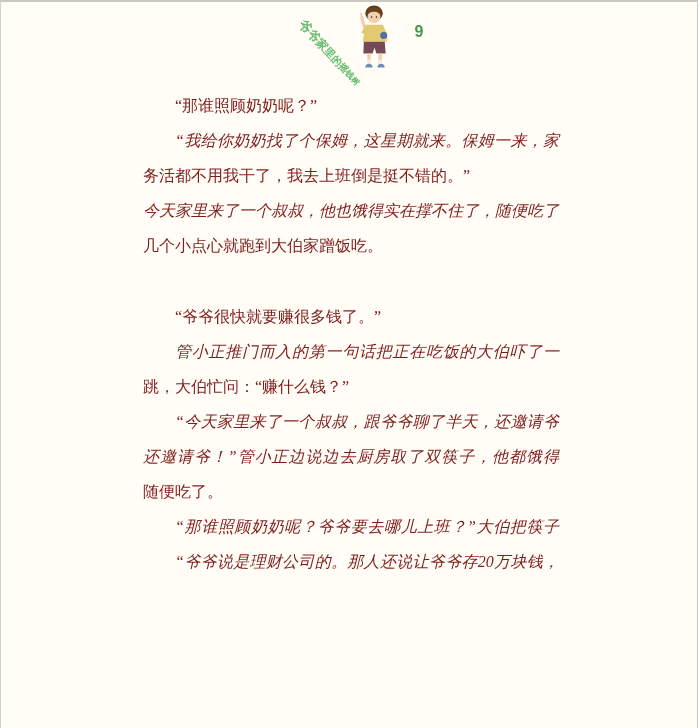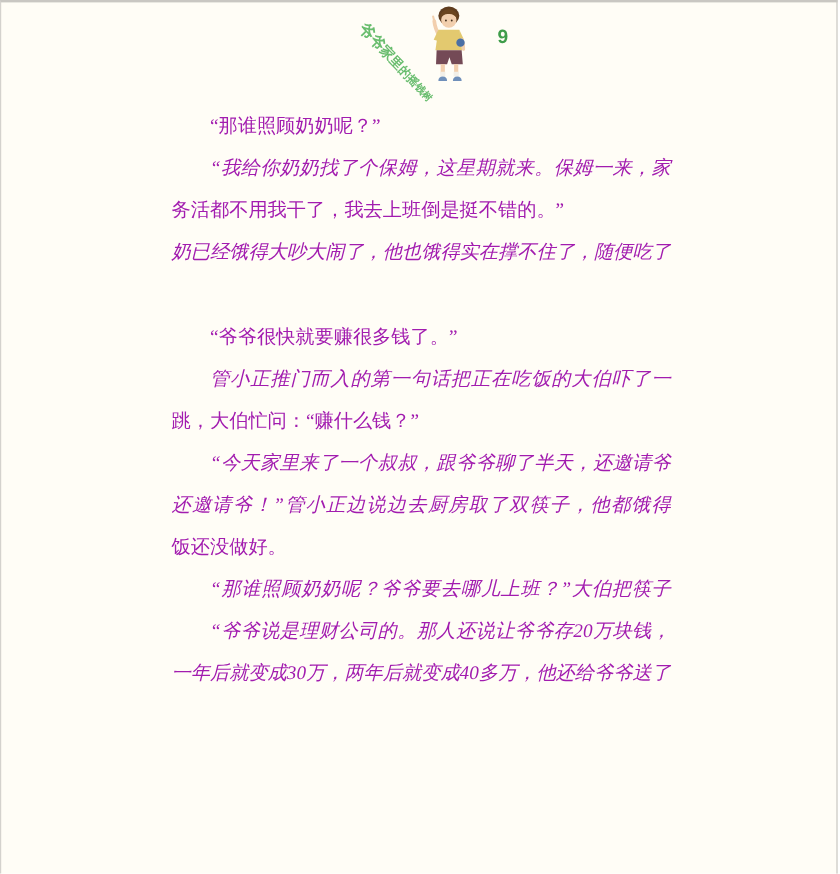--- a/index.html
+++ b/index.html
@@ -58,21 +58,21 @@
     color: #3f9d4a;
     font-size: 16px;
     font-weight: bold;
     font-family: "Liberation Sans", "DejaVu Sans", sans-serif;
   }
   .text-block {
     position: absolute;
     left: 142px;
     top: 86px;
     width: 416px;
-    color: #a21caf;
+    color: #7f1d1d;
     font-size: 16px;
   }
   .line {
     height: 35px;
     line-height: 35px;
     white-space: nowrap;
     text-align: left;
   }
   .line.full {
     white-space: normal;
@@ -127,25 +127,25 @@
       <path d="M26.5,65.5 Q26.5,61.5 30.2,61.5 Q34,61.5 34,65.5 Z" fill="#6f8fba"></path>
     </svg>
 
     <div class="page-number">9</div>
   </div>
 
   <div class="text-block">
       <div class="line indent">“那谁照顾奶奶呢？”</div>
       <div class="line indent full">“我给你奶奶找了个保姆，这星期就来。保姆一来，家</div>
       <div class="line">务活都不用我干了，我去上班倒是挺不错的。”</div>
-      <div class="line full">奶已经饿得大吵大闹了，他也饿得实在撑不住了，随便吃了</div>
+      <div class="line full">今天家里来了一个叔叔，他也饿得实在撑不住了，随便吃了</div>
+      <div class="line">几个小点心就跑到大伯家蹭饭吃。</div>
       <div class="line indent" style="margin-top: 36px;">“爷爷很快就要赚很多钱了。”</div>
       <div class="line indent full">管小正推门而入的第一句话把正在吃饭的大伯吓了一</div>
       <div class="line">跳，大伯忙问：“赚什么钱？”</div>
       <div class="line indent full">“今天家里来了一个叔叔，跟爷爷聊了半天，还邀请爷</div>
       <div class="line full">还邀请爷！”管小正边说边去厨房取了双筷子，他都饿得</div>
-      <div class="line">饭还没做好。</div>
+      <div class="line">随便吃了。</div>
       <div class="line indent full">“那谁照顾奶奶呢？爷爷要去哪儿上班？”大伯把筷子</div>
       <div class="line indent full">“爷爷说是理财公司的。那人还说让爷爷存20万块钱，</div>
-      <div class="line full">一年后就变成30万，两年后就变成40多万，他还给爷爷送了</div>
     </div>
 
 </div>
 
 </body></html>

